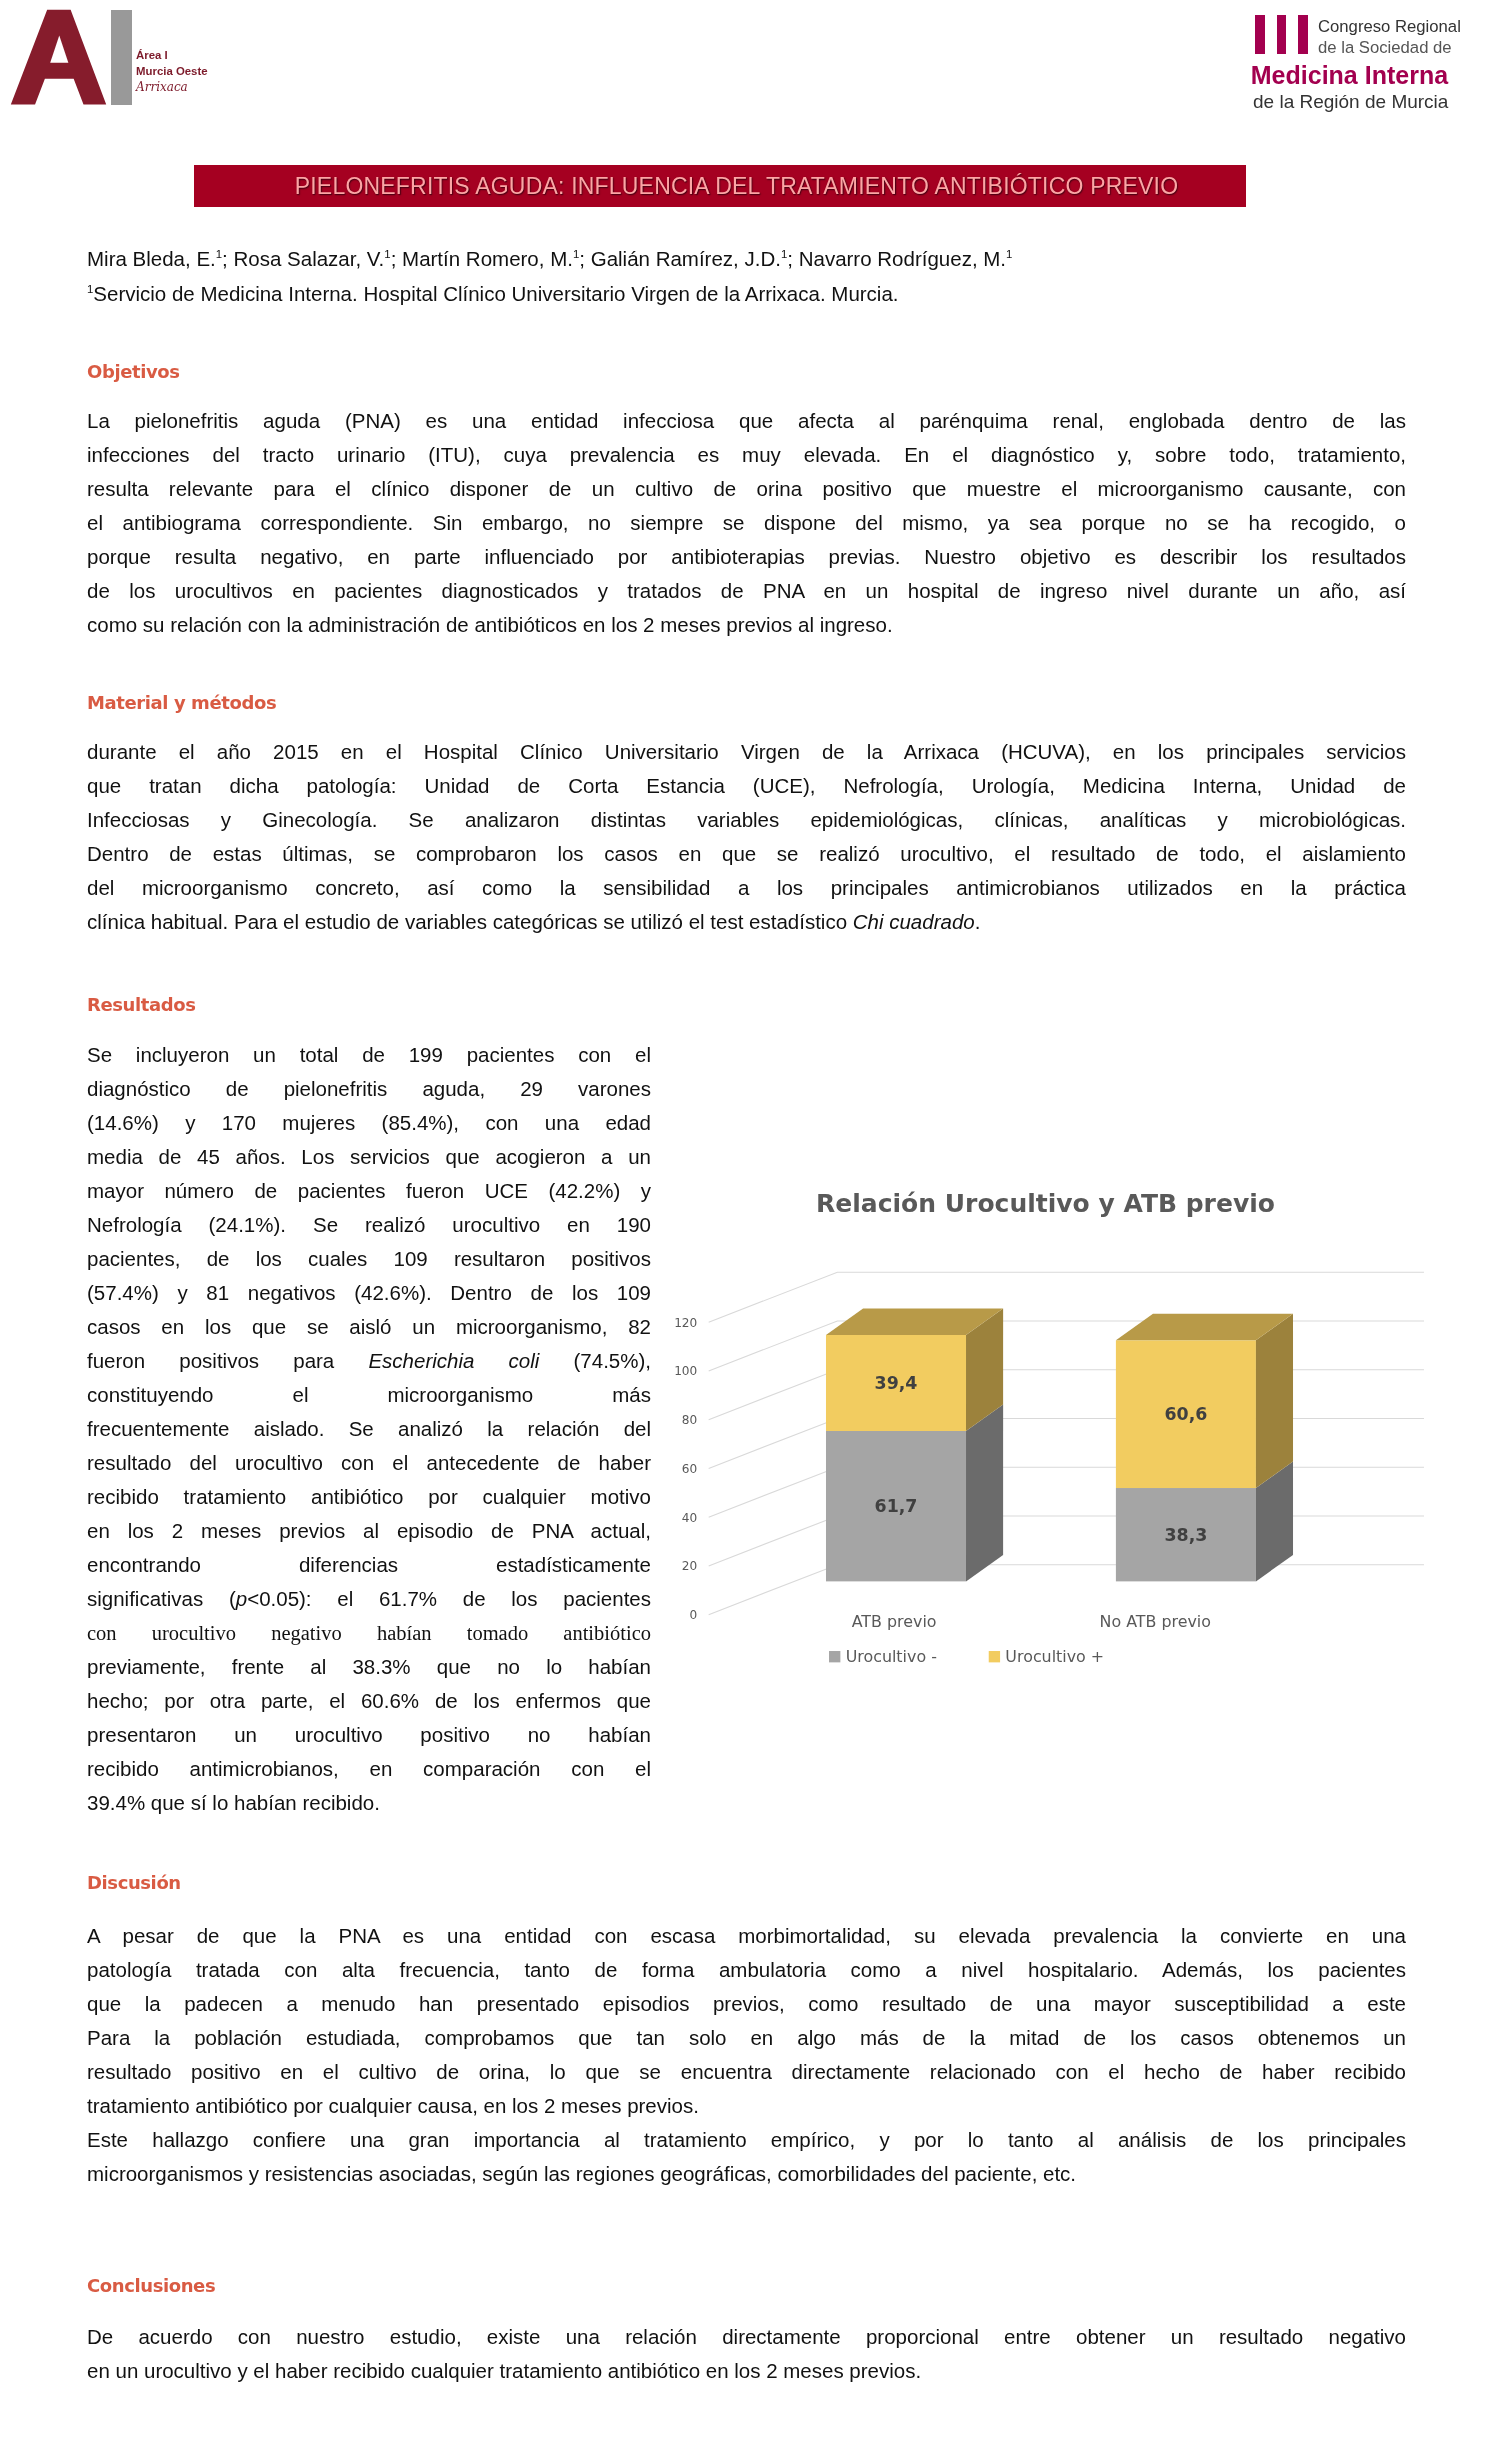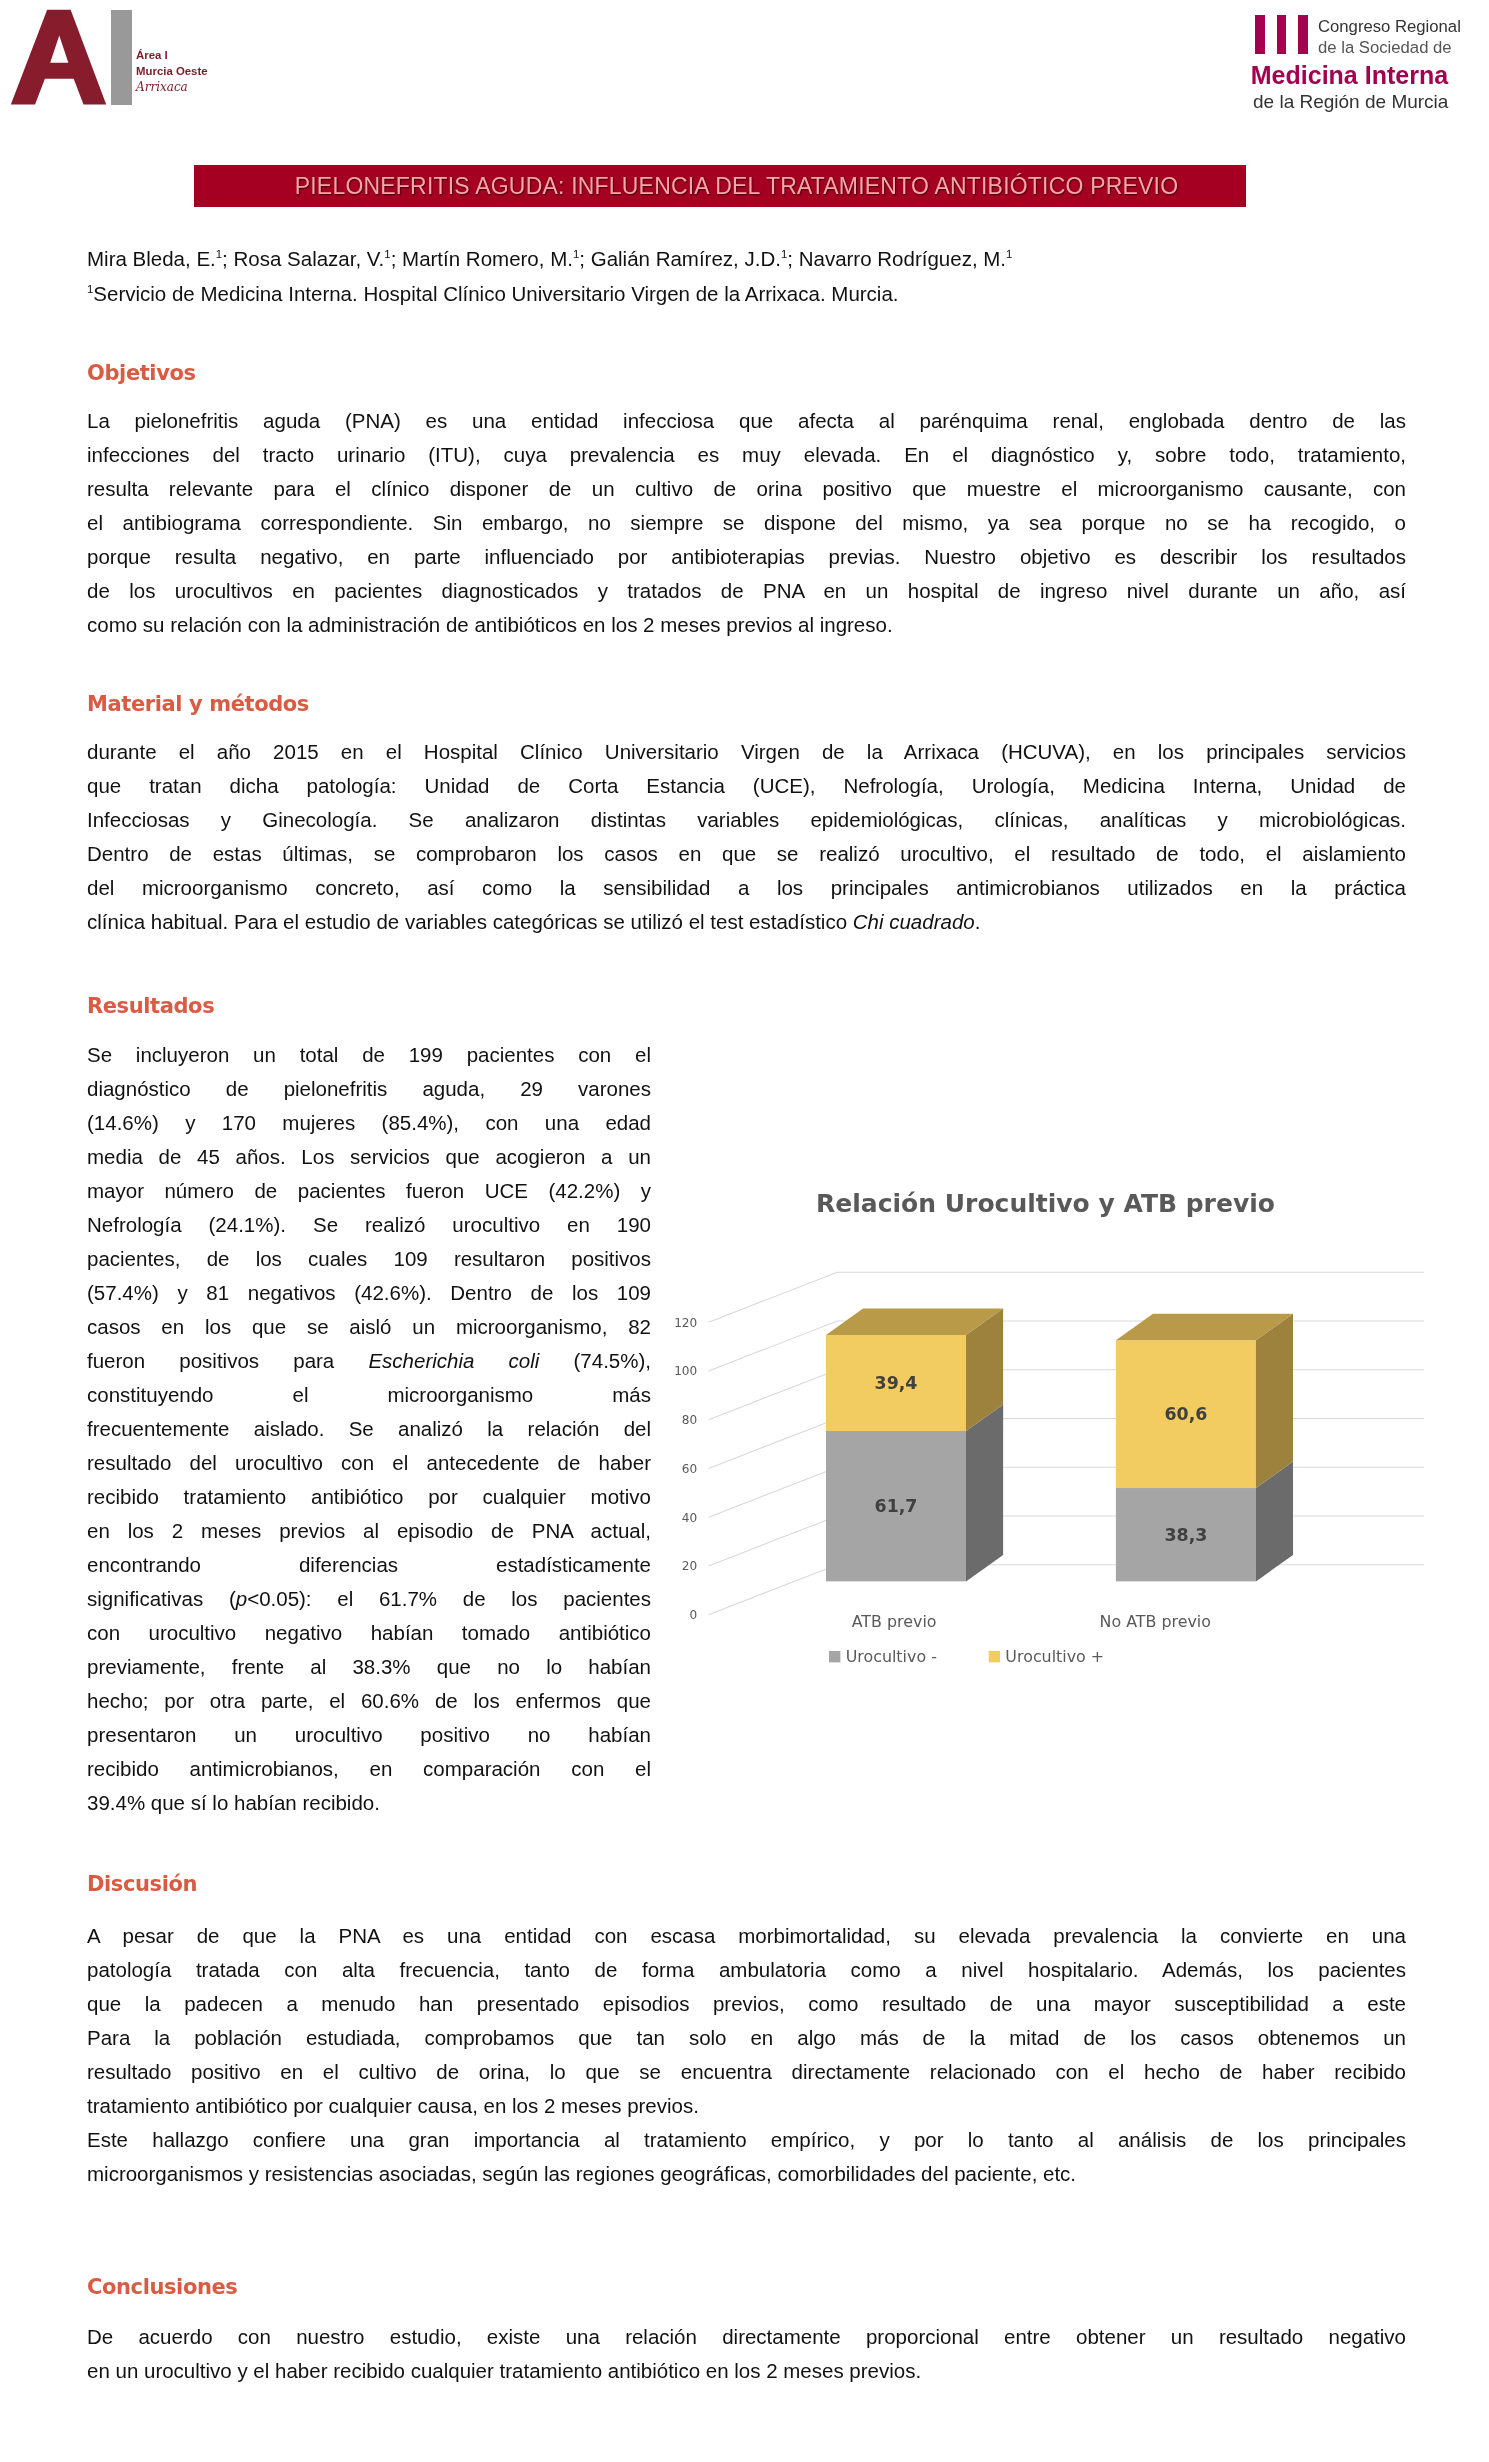--- a/index.html
+++ b/index.html
@@ -22,21 +22,21 @@
   .cr-4 { position: absolute; left: 3px; top: 83px; font-size: 19px; color: #333; white-space: nowrap; }
 
   
   #title-banner { left: 194px; top: 165px; width: 1052px; height: 42px; background: #a50021;
                   display: flex; align-items: center; justify-content: center; }
   #title-banner span { color: #fca5a5; font-size: 23px; letter-spacing: 0.2px; text-shadow: 0.8px 0.8px 1.5px #3a0010; white-space: nowrap; margin-left: 33px; }
 
   .meta { left: 87px; font-size: 20.5px; color: #111; white-space: nowrap; }
   sup { font-size: 11.4px; vertical-align: super; line-height: 0; }
 
-  .heading { left: 87px; font-size: 21px; font-weight: bold; color: #d95b43; font-family: "DejaVu Sans", sans-serif; letter-spacing: -0.4px; }
+  .heading { left: 87px; font-size: 18px; font-weight: bold; color: #d95b43; font-family: "DejaVu Sans", sans-serif; letter-spacing: -0.4px; }
 
   .para { left: 87px; width: 1319px; font-size: 20.5px; line-height: 34px; text-align: justify; color: #111; margin: 0; }
   .para.narrow { width: 564px; }
 
   
   #chart { left: 667px; top: 1159px; width: 757px; height: 545px; }
   #chart svg { position: absolute; left: 0; top: 0; }
   .chart-title { position: absolute; left: 0; width: 757px; top: 30px; text-align: center; font-size: 25px; font-weight: bold; color: #595959; font-family: "DejaVu Sans", sans-serif; }
 </style>
 </head>
@@ -113,21 +113,21 @@
     <div style="text-align: justify; text-align-last: justify; white-space: normal; overflow: visible;">(57.4%) y 81 negativos (42.6%). Dentro de los 109</div>
     <div style="text-align: justify; text-align-last: justify; white-space: normal; overflow: visible;">casos en los que se aisló un microorganismo, 82</div>
     <div style="text-align: justify; text-align-last: justify;"><span>fueron positivos para </span><i>Escherichia coli</i><span> (74.5%),</span></div>
     <div style="text-align: justify; text-align-last: justify; white-space: normal; overflow: visible;">constituyendo el microorganismo más</div>
     <div style="text-align: justify; text-align-last: justify; white-space: normal; overflow: visible;">frecuentemente aislado. Se analizó la relación del</div>
     <div style="text-align: justify; text-align-last: justify; white-space: normal; overflow: visible;">resultado del urocultivo con el antecedente de haber</div>
     <div style="text-align: justify; text-align-last: justify; white-space: normal; overflow: visible;">recibido tratamiento antibiótico por cualquier motivo</div>
     <div style="text-align: justify; text-align-last: justify; white-space: normal; overflow: visible;">en los 2 meses previos al episodio de PNA actual,</div>
     <div style="text-align: justify; text-align-last: justify; white-space: normal; overflow: visible;">encontrando diferencias estadísticamente</div>
     <div style="text-align: justify; text-align-last: justify;"><span>significativas (</span><i>p</i><span>&lt;0.05): el 61.7% de los pacientes</span></div>
-    <div style="text-align: justify; text-align-last: justify; white-space: normal; overflow: visible;">con urocultivo negativo habían tomado antibiótico</div>
+    <div style="text-align: justify; text-align-last: justify; white-space: normal; overflow: visible; font-family: Liberation Serif, serif;">con urocultivo negativo habían tomado antibiótico</div>
     <div style="text-align: justify; text-align-last: justify; white-space: normal; overflow: visible;">previamente, frente al 38.3% que no lo habían</div>
     <div style="text-align: justify; text-align-last: justify; white-space: normal; overflow: visible;">hecho; por otra parte, el 60.6% de los enfermos que</div>
     <div style="text-align: justify; text-align-last: justify; white-space: normal; overflow: visible;">presentaron un urocultivo positivo no habían</div>
     <div style="text-align: justify; text-align-last: justify; white-space: normal; overflow: visible;">recibido antimicrobianos, en comparación con el</div>
     <div style="text-align: left; text-align-last: left; white-space: nowrap; overflow: visible;">39.4% que sí lo habían recibido.</div>
   </div>
 
 <div id="chart" class="abs">
   <div class="chart-title">Relación Urocultivo y ATB previo</div>
   <svg id="chart-svg" width="757" height="545" viewBox="0 0 1000 720">

